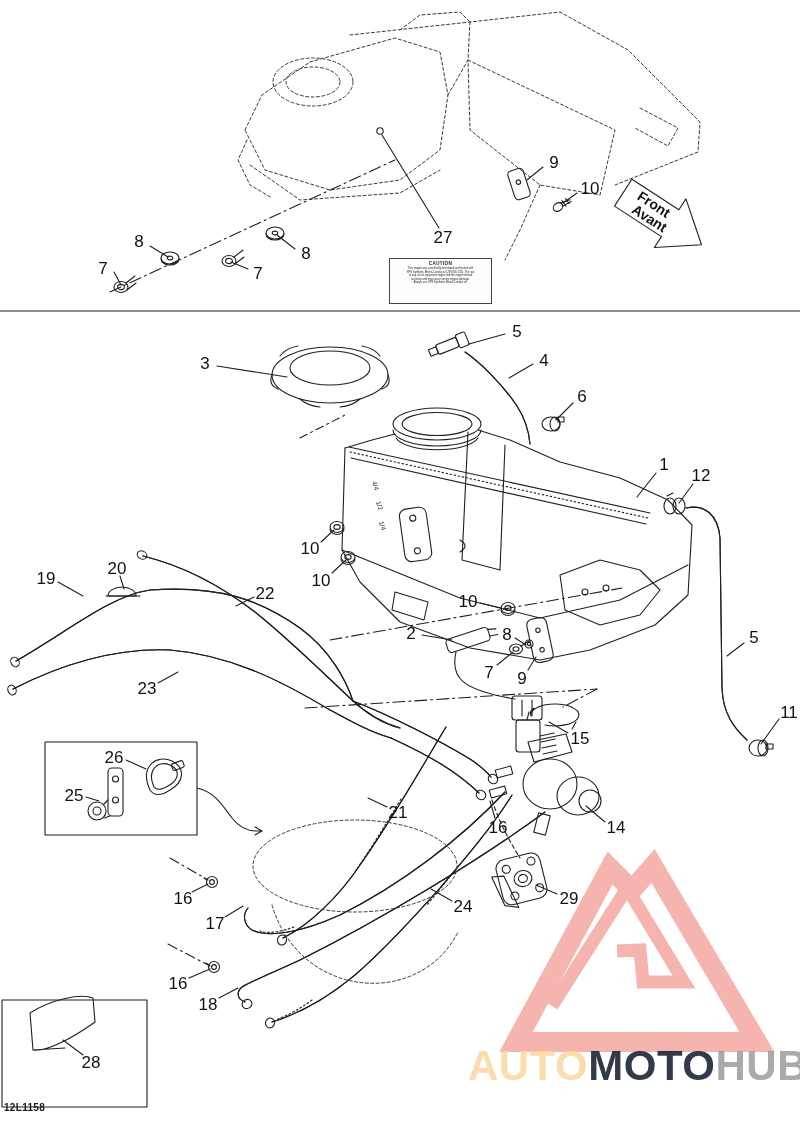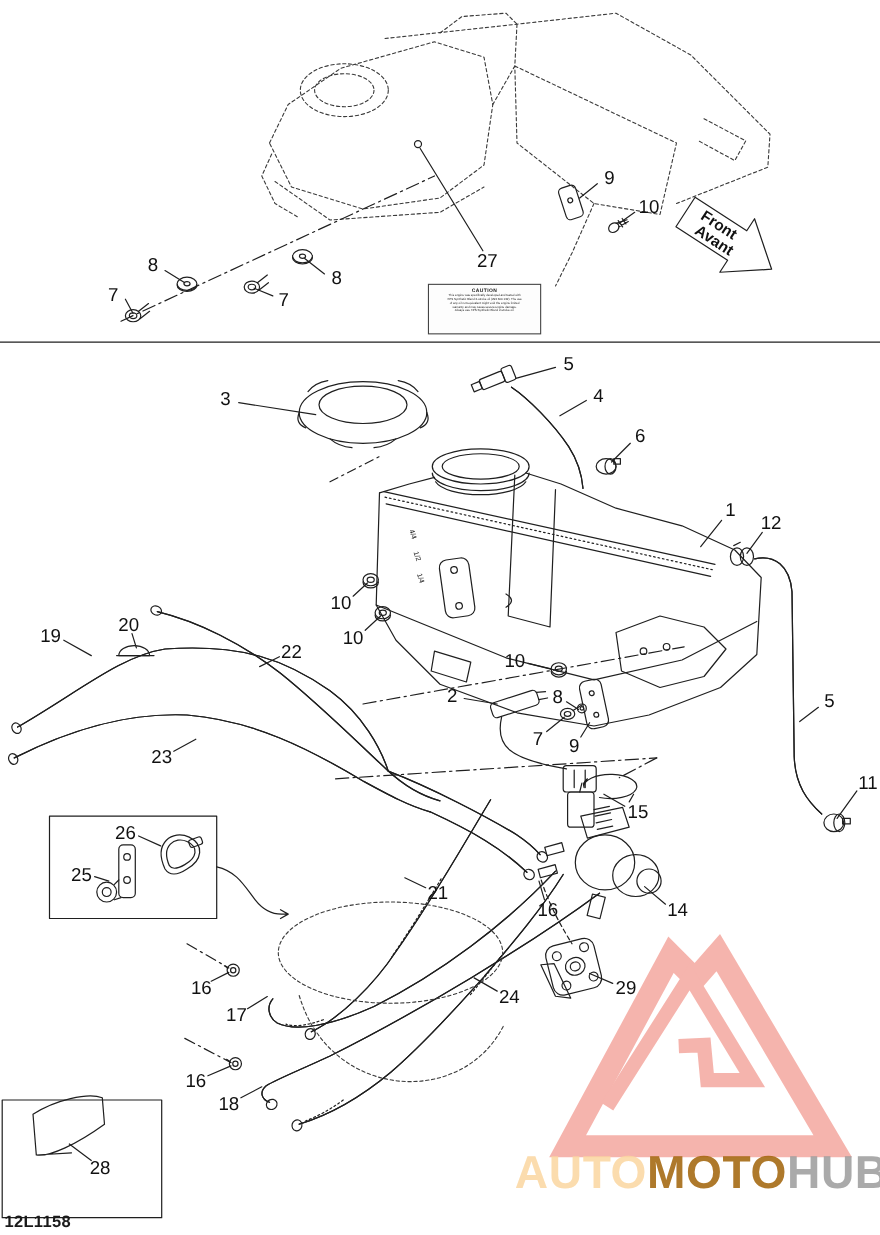--- a/index.html
+++ b/index.html
@@ -8,35 +8,35 @@
   svg{position:absolute;left:0;top:0;}
   .lineart path,.lineart line,.lineart ellipse,.lineart circle,.lineart rect,.lineart polyline,.lineart polygon{
         fill:none;stroke:#1f1f1f;stroke-width:1.1;stroke-linecap:round;stroke-linejoin:round;}
   .phantom path,.phantom line,.phantom ellipse,.phantom polyline,.phantom polygon,.phantom rect{
         stroke:#3a3a3a;stroke-width:1;stroke-dasharray:3 2.4;}
   .callout-text{font-size:17px;fill:#111;}
   #caution{position:absolute;left:389px;top:258px;width:103px;height:46px;border:0.8px solid #444;
         background:#fdfdfd;text-align:center;overflow:hidden;padding-top:2px;box-sizing:border-box;}
   #caution .cap-title{font-size:4.5px;font-weight:bold;letter-spacing:.4px;line-height:6px;}
   #caution .cap-line{font-size:3px;line-height:3.6px;color:#222;transform:scale(.9);white-space:nowrap;}
-  #diagram-code{position:absolute;left:4px;top:1102px;font-size:15px;font-weight:bold;letter-spacing:.3px;}
+  #diagram-code{position:absolute;left:4px;top:1102px;font-size:10px;font-weight:bold;letter-spacing:.3px;}
   #wm-text{position:absolute;left:468px;top:1042px;width:340px;font-size:42px;font-weight:bold;
         letter-spacing:.5px;white-space:nowrap;opacity:.85;}
 </style>
 </head>
 <body>
 <div id="page">
 
 <svg width="800" height="1123">
   <g opacity="0.72">
     <path d="M610,868 L632,890 L653,866 L757,1042 L516,1042 Z" fill="none" stroke="#f2988e" stroke-width="20" stroke-linejoin="miter"></path>
     <path d="M552,1006 L627,888 L684,982 L643,982 L640,950 L617,951" fill="none" stroke="#f2988e" stroke-width="13"></path>
   </g>
 </svg>
-<div id="wm-text"><span style="color: rgb(251, 215, 161); text-align: center;">AUTO</span><span style="color: #a16207; margin-top: 21px;">MOTO</span><span style="color: rgb(156, 156, 156);">HUB</span></div>
+<div id="wm-text"><span style="color: rgb(251, 215, 161); text-align: center;">AUTO</span><span style="color: #0f172a; margin-top: 21px;">MOTO</span><span style="color: rgb(156, 156, 156);">HUB</span></div>
 
 <svg width="800" height="1123" class="lineart">
 
   <line x1="0" y1="311" x2="800" y2="311"></line>
 
   <g class="phantom">
     <polygon points="245,130 262,95 310,62 395,38 440,52 448,95 440,150 400,180 330,190 265,170"></polygon>
     <ellipse cx="313" cy="82" rx="40" ry="24"></ellipse>
     <ellipse cx="313" cy="82" rx="27" ry="15"></ellipse>
     <polyline points="350,35 470,22 560,12 628,50 700,122 698,152 615,185"></polyline>

